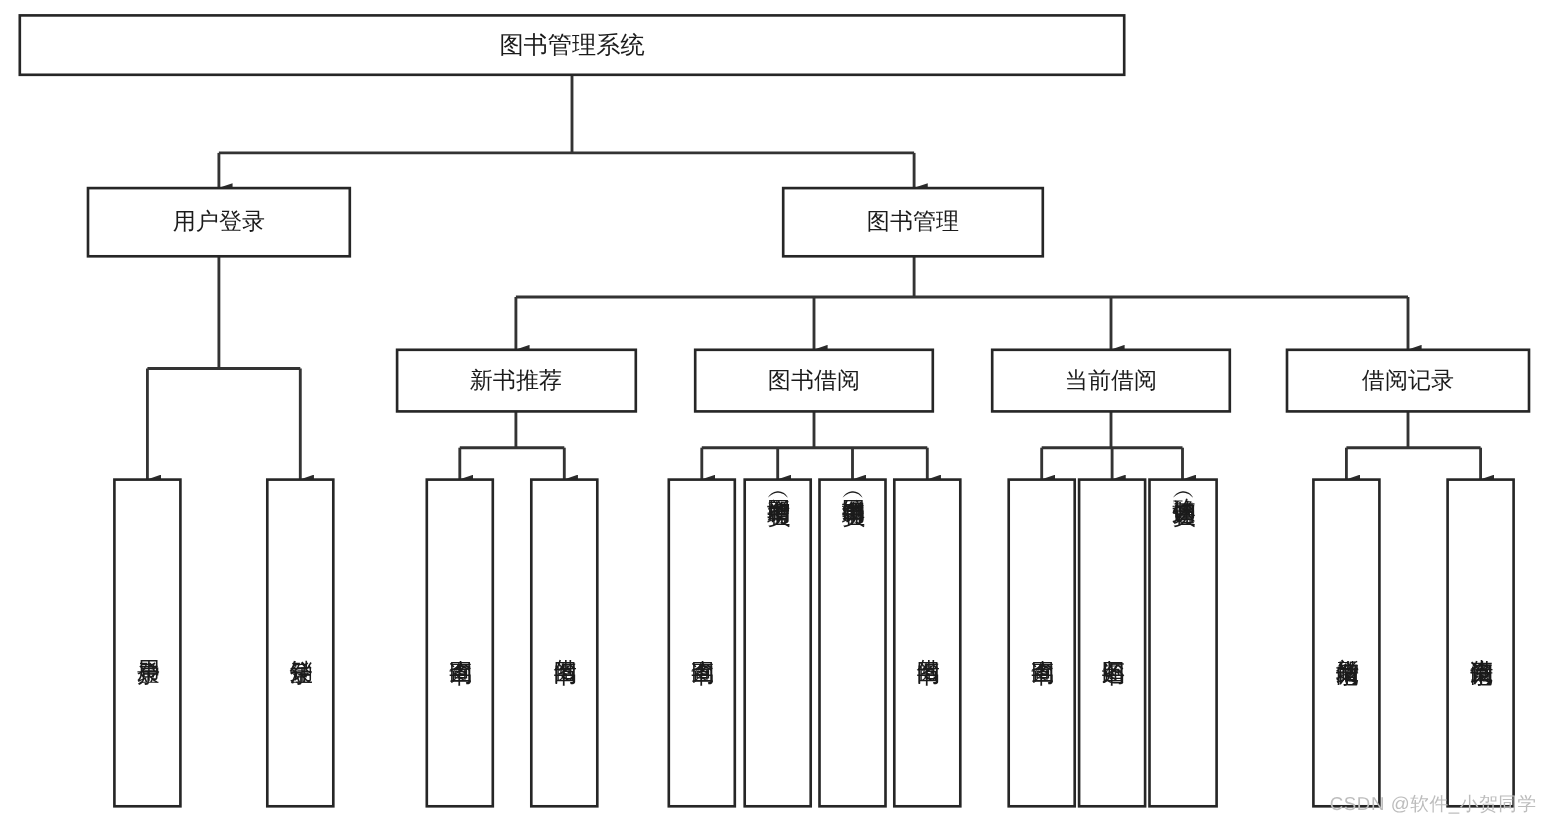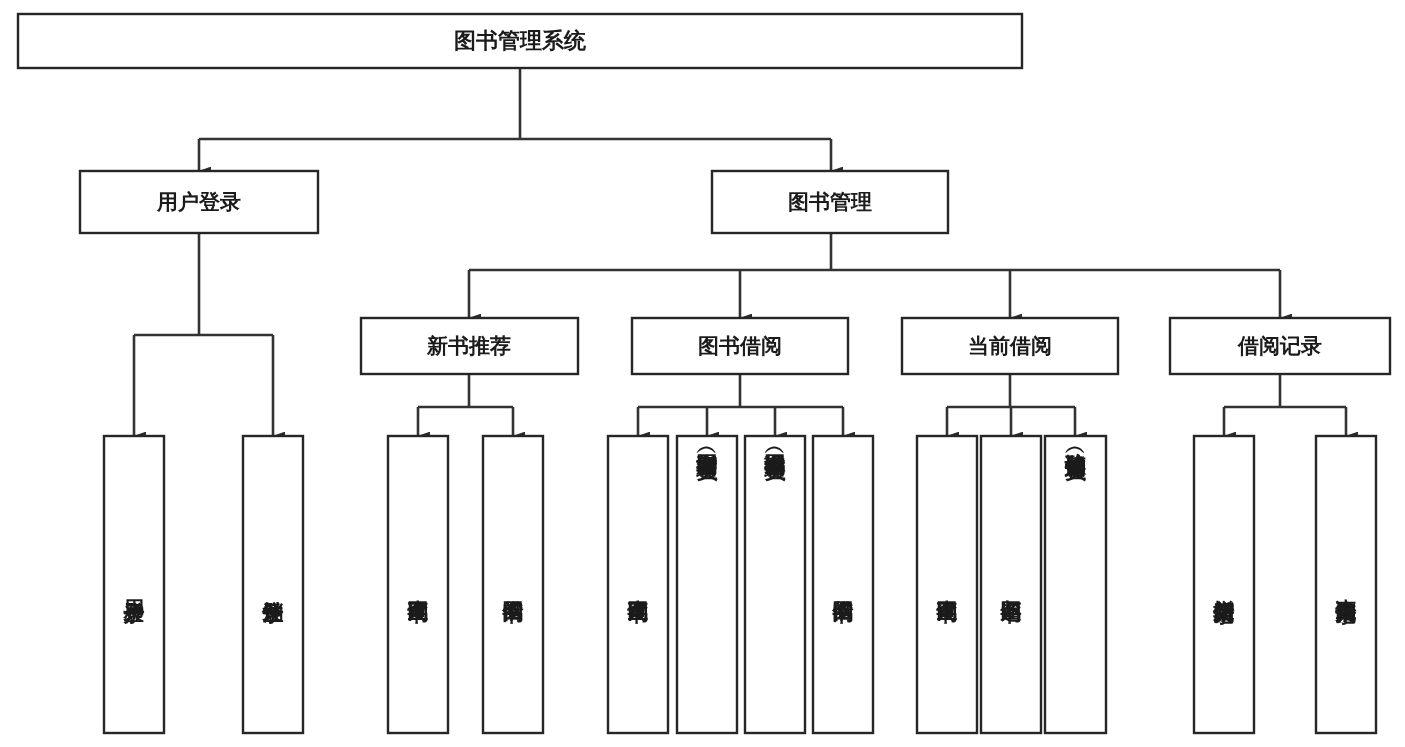--- a/index.html
+++ b/index.html
@@ -10,21 +10,20 @@
   body {
     width: 1405px;
     height: 747px;
     font-family: "Liberation Sans", "DejaVu Sans", sans-serif;
     overflow: hidden;
   }
   #diagram-root {
     position: relative;
     width: 1405px;
     height: 747px;
-    font-weight: bold;
   }
   svg.flow {
     position: absolute;
     top: 0;
     left: 0;
     width: 1405px;
     height: 747px;
   }
   .node-rect {
     fill: #ffffff;
@@ -229,13 +228,14 @@
   <div class="vert-label-wrap" style="left:1045px; top:436px; width:61px; height:297px; align-items:flex-start;">
     <span class="vert-label">确认归还（管理员）</span>
   </div>
   <div class="vert-label-wrap" style="left:1194px; top:436px; width:60px; height:297px;">
     <span class="vert-label">新增借阅记录</span>
   </div>
   <div class="vert-label-wrap" style="left:1316px; top:436px; width:60px; height:297px;">
     <span class="vert-label">查询借阅记录</span>
   </div>
 
+  <div class="watermark">CSDN @软件_小贺同学</div>
 </div>
 
 </body></html>

